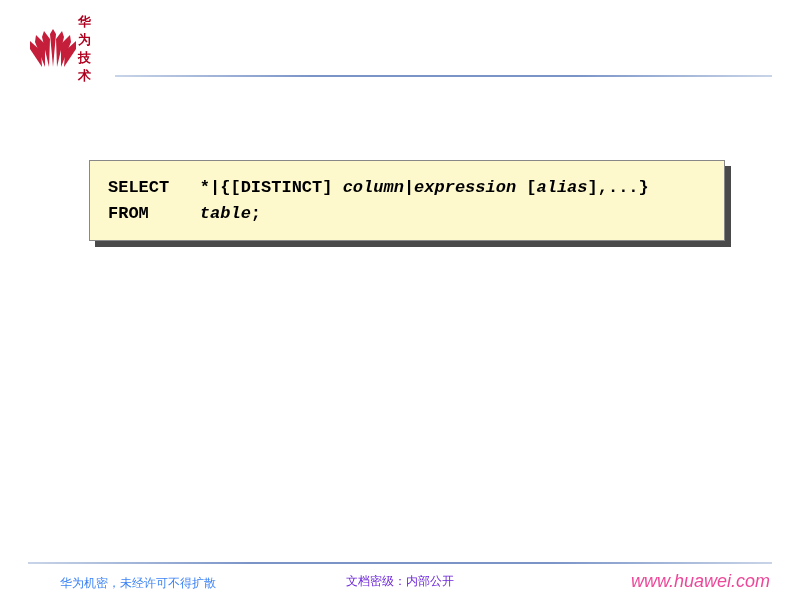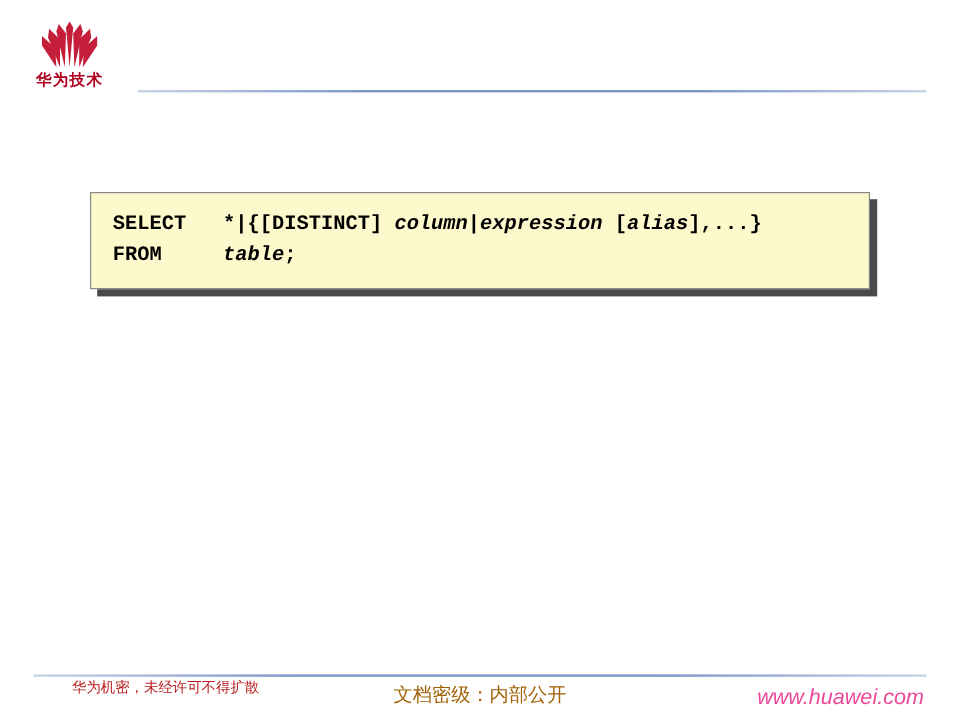--- a/index.html
+++ b/index.html
@@ -20,21 +20,21 @@
       height: 100%;
       position: relative;
     }
     .logo {
       position: absolute;
       top: 18px;
       left: 28px;
       width: 60px;
       height: 60px;
       display: flex;
-      flex-direction: column;
+      flex-direction: row;
       align-items: center;
     }
     .logo-icon {
       width: 50px;
       height: 38px;
       position: relative;
     }
     .logo-text {
       font-size: 13px;
       color: #b00020;
@@ -57,21 +57,21 @@
       position: absolute;
       top: 75px;
       left: 115px;
       right: 28px;
       height: 2px;
       background: linear-gradient(to right, #c8d4e8 0%, #7a94c8 30%, #7a94c8 70%, #c8d4e8 100%);
     }
     .code-box-wrapper {
       position: absolute;
       top: 160px;
-      left: 75px;
+      left: 89px;
       right: 75px;
     }
     .code-shadow {
       position: absolute;
       top: 6px;
       left: 6px;
       right: -6px;
       bottom: -6px;
       background: #4a4a4a;
       z-index: 0;
@@ -105,32 +105,32 @@
       position: absolute;
       top: 0;
       left: 28px;
       right: 28px;
       height: 2px;
       background: linear-gradient(to right, #c8d4e8 0%, #7a94c8 30%, #7a94c8 70%, #c8d4e8 100%);
     }
     .footer-left {
       position: absolute;
       left: 60px;
-      bottom: 18px;
+      bottom: 8px;
       font-size: 12px;
-      color: #b91c1c;
+      color: #3b82f6;
       font-family: "SimSun", serif;
     }
     .footer-center {
       position: absolute;
       left: 50%;
       transform: translateX(-50%);
       bottom: 10px;
-      font-size: 16px;
-      color: #a16207;
+      font-size: 12px;
+      color: #6d28d9;
       font-family: Liberation Serif, serif;
     }
     .footer-right {
       position: absolute;
       right: 30px;
       bottom: 8px;
       font-size: 18px;
       color: #ec4899;
       font-family: Arial, sans-serif;
       font-style: italic;

